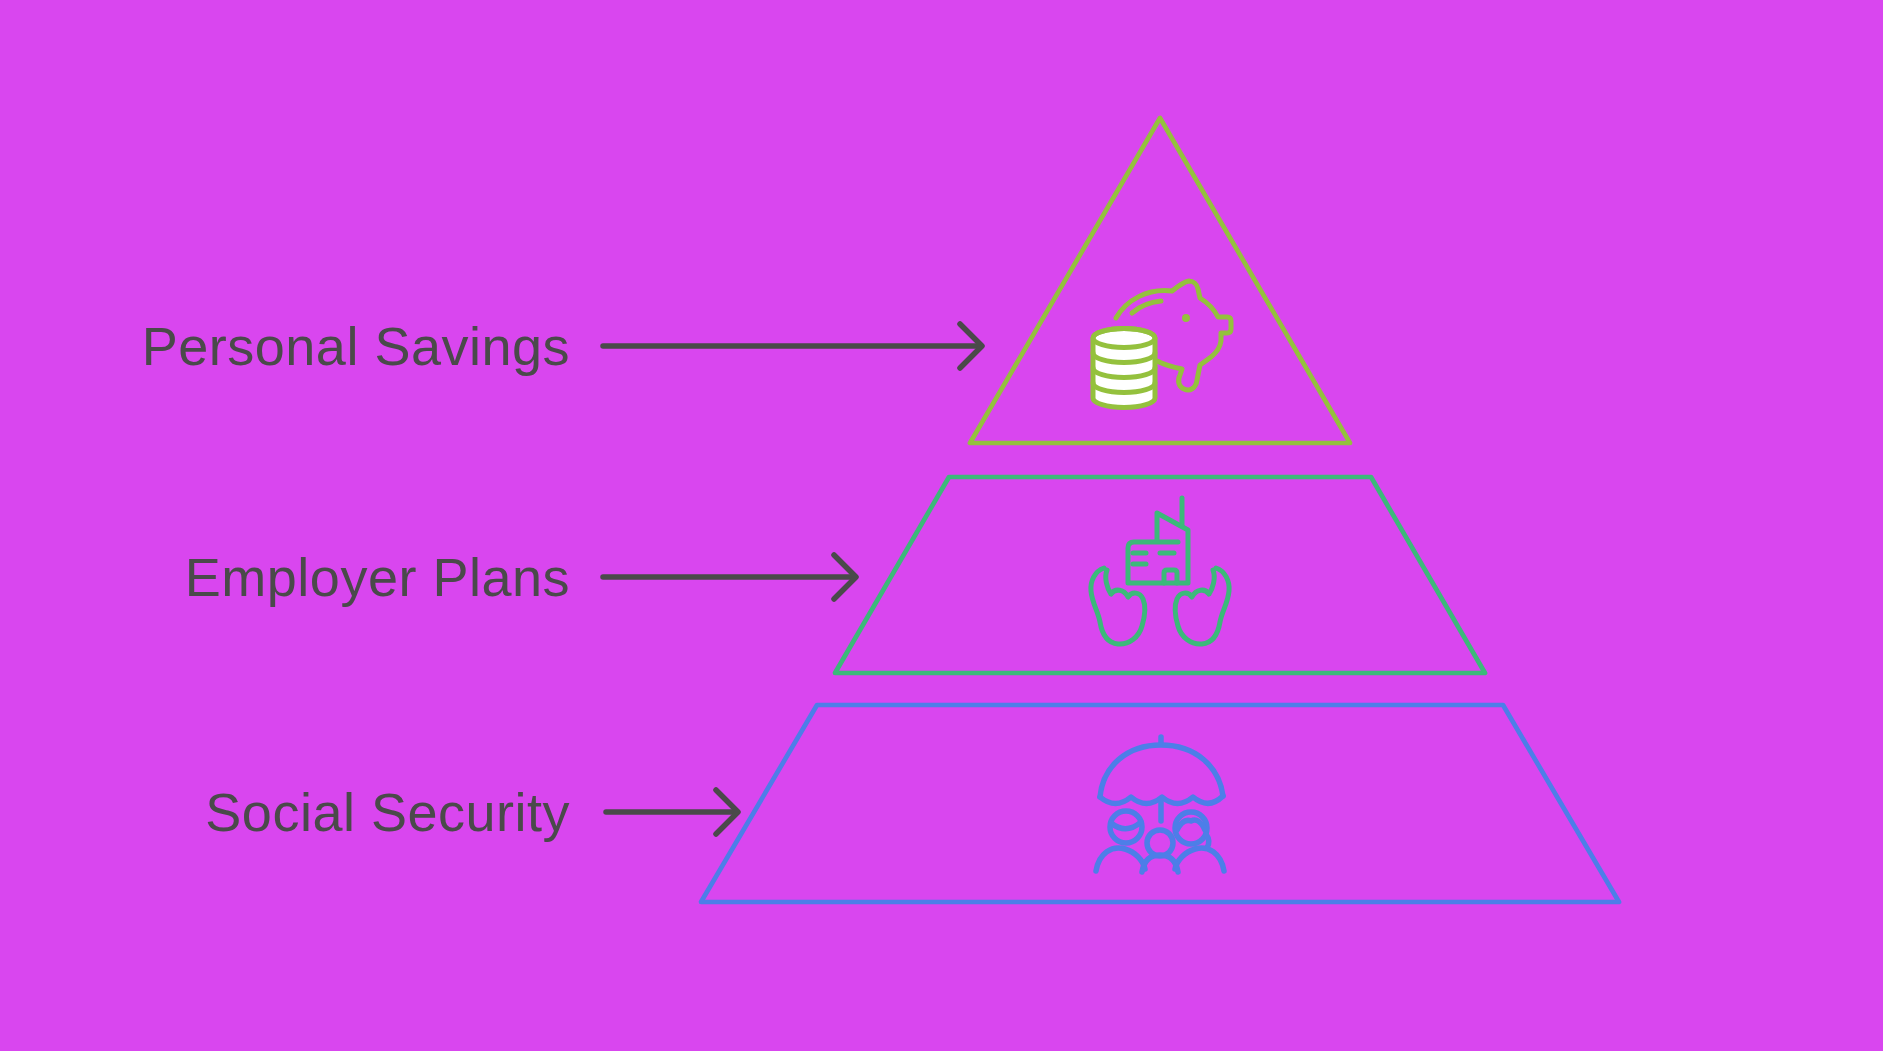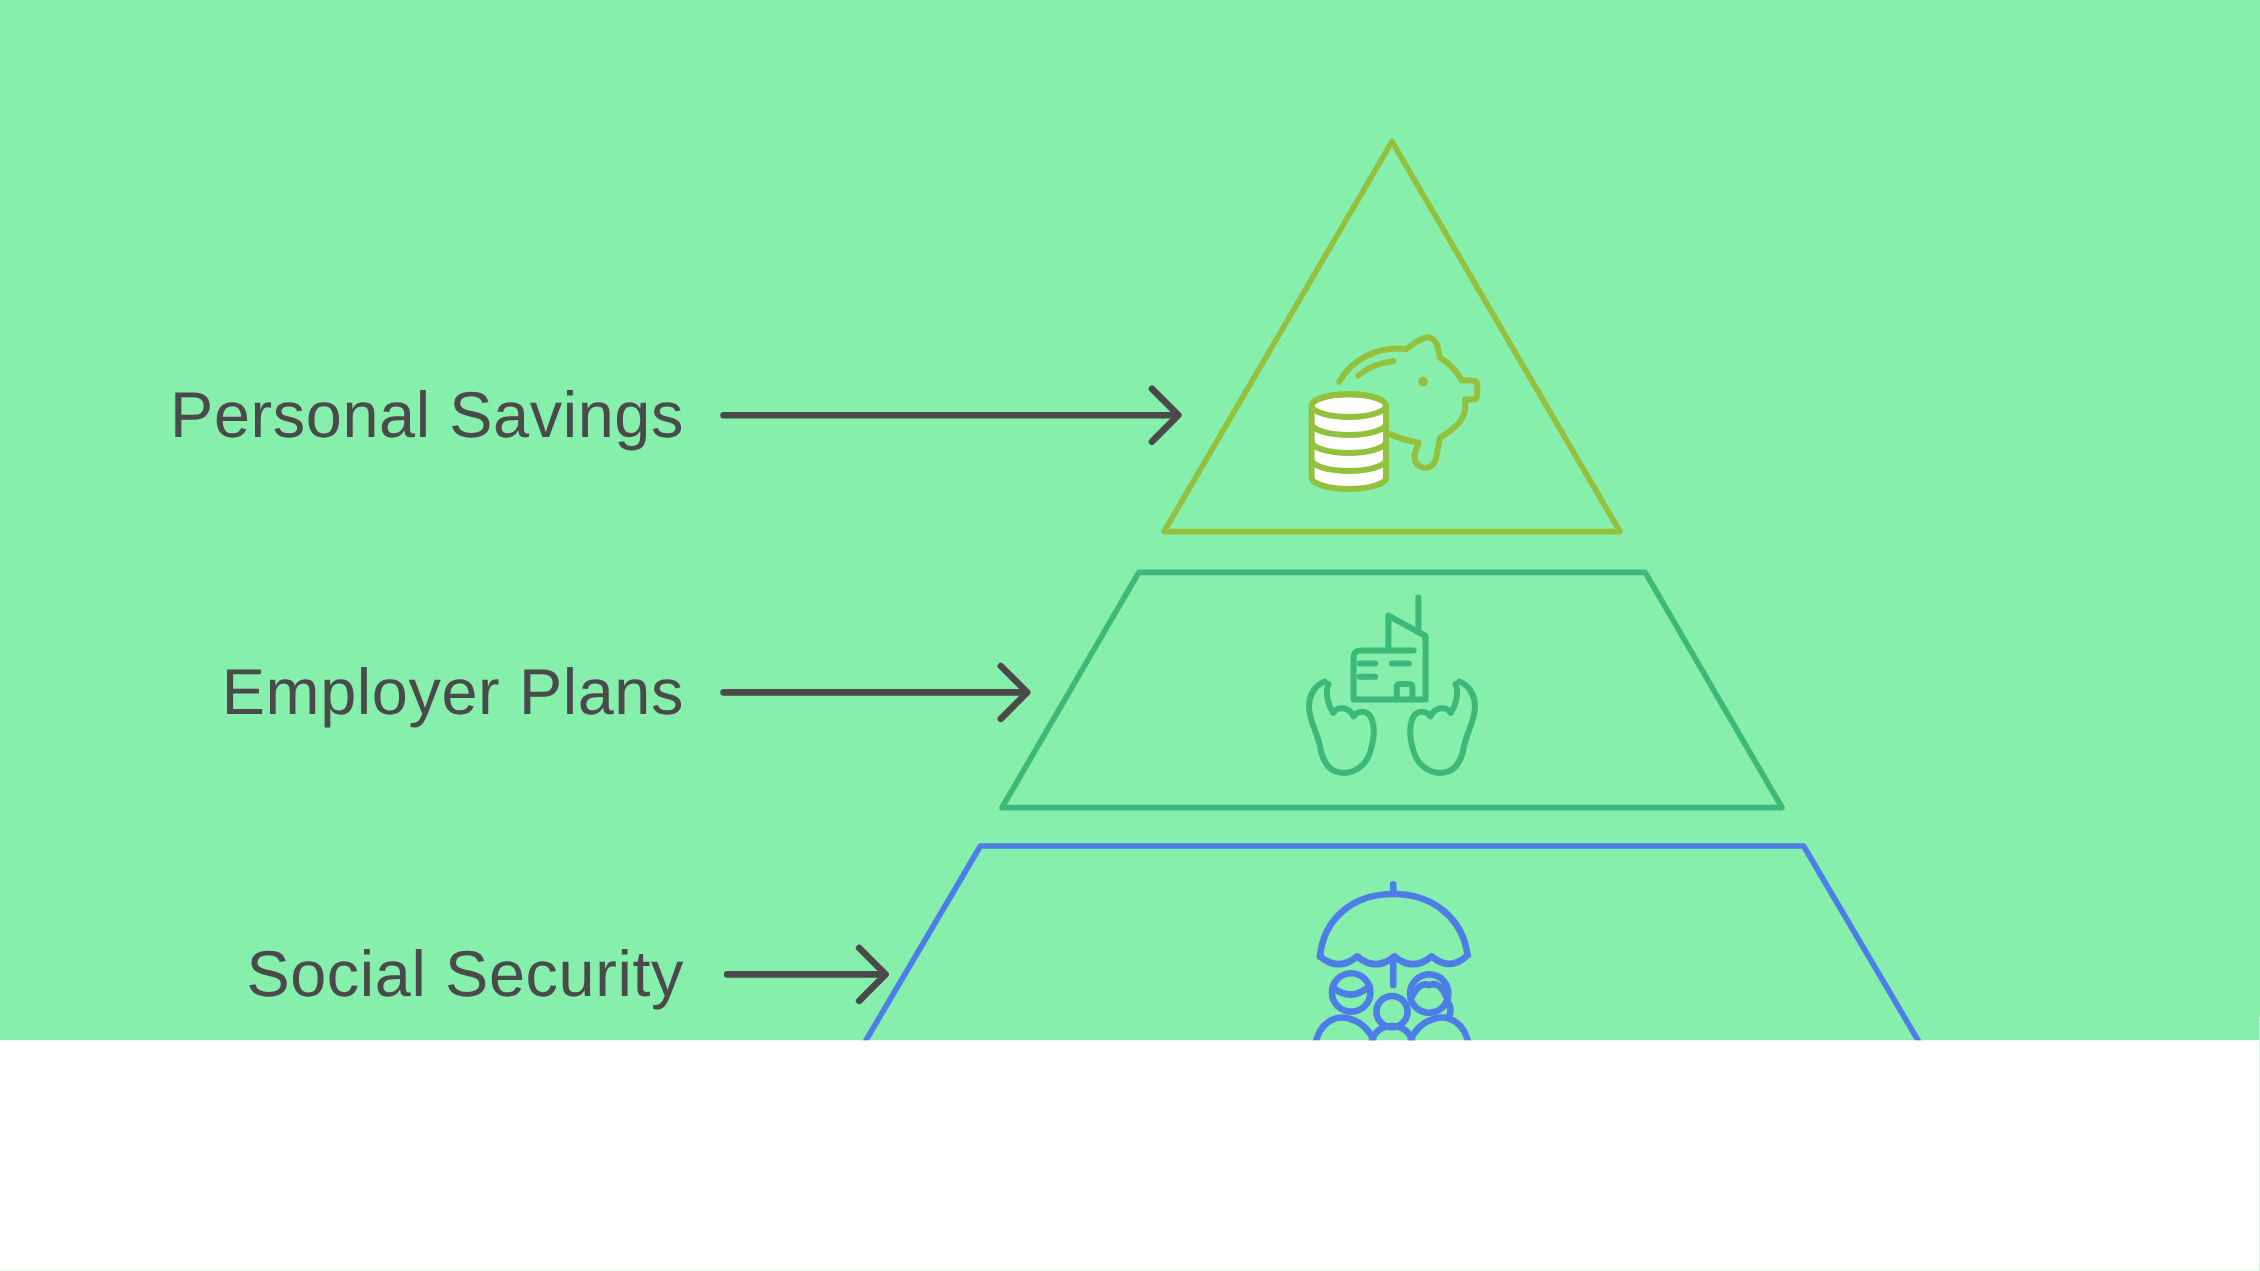--- a/index.html
+++ b/index.html
@@ -1,20 +1,20 @@
 <!DOCTYPE html>
 <html><head>
 <meta charset="utf-8">
 <style>
   html, body { margin: 0; padding: 0; background: #ffffff; }
   .canvas {
     position: relative;
     width: 1883px;
-    height: 867px;
-    background: #86efac;
+    height: 1051px;
+    background: #d946ef;
     overflow: hidden;
     font-family: "Liberation Sans", sans-serif;
   }
   svg.diagram { position: absolute; inset: 0; display: block; }
   text.level-label {
     font-family: "Liberation Sans", sans-serif;
     font-size: 54px;
     letter-spacing: 0.5px;
   }
 </style>

